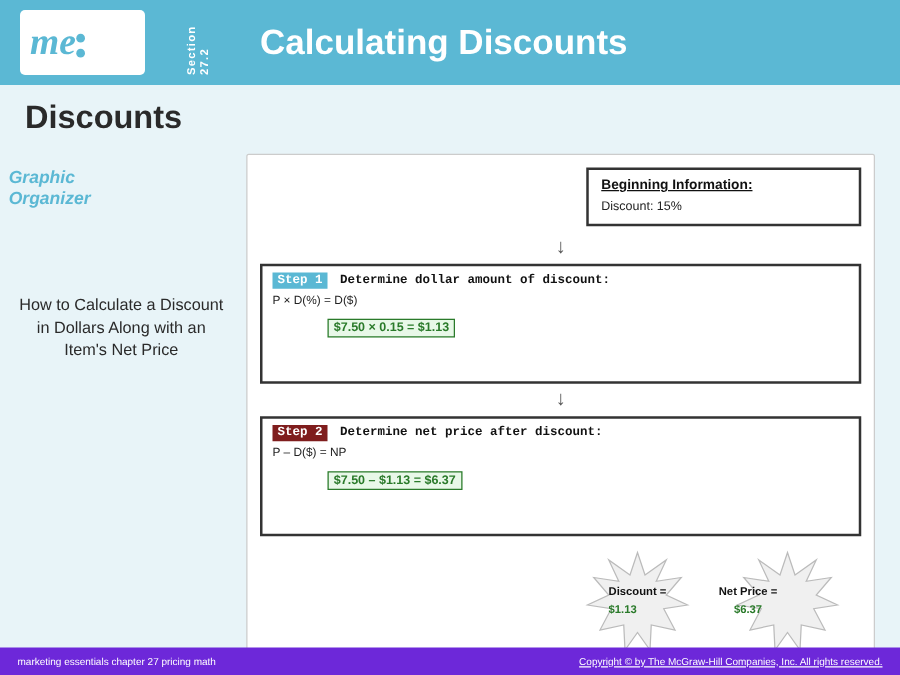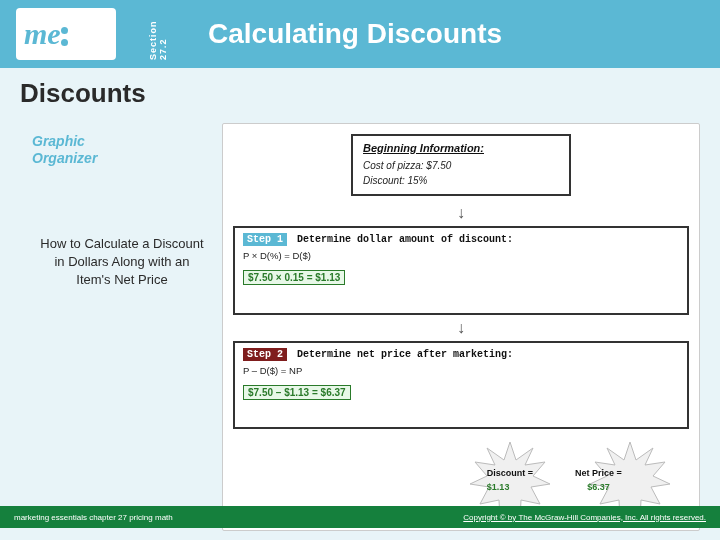--- a/index.html
+++ b/index.html
@@ -85,21 +85,21 @@
     .page-title {
       font-size: 26px;
       font-weight: bold;
       color: #2a2a2a;
     }
 
     
     .main-content {
       display: flex;
       flex-direction: row;
-      padding: 8px 20px 4px 32px;
+      padding: 8px 20px 4px 7px;
       gap: 10px;
       height: 420px;
     }
 
     
     .left-panel {
       display: flex;
       flex-direction: column;
       align-items: flex-start;
       gap: 8px;
@@ -177,42 +177,43 @@
       line-height: 1.5;
     }
     .step-result {
       font-size: 10px;
       font-weight: bold;
       color: #2a7a2a;
       background: #e8f8e8;
       padding: 1px 4px;
       border: 1px solid #2a7a2a;
       display: inline-block;
+      margin-left: 44px;
     }
 
     
     .badge-area {
       display: flex;
       flex-direction: row;
       gap: 10px;
       justify-content: flex-end;
       margin-top: 6px;
       padding-right: 4px;
     }
 
     
     .footer {
-      background: #15803d;
+      background: #6d28d9;
       height: 22px;
       display: flex;
       align-items: center;
       justify-content: space-between;
       padding: 0 14px;
       position: absolute;
-      bottom: 12px;
+      bottom: 0;
       left: 0;
       right: 0;
     }
     .footer-left {
       font-size: 8px;
       color: white;
     }
     .footer-right {
       font-size: 8px;
       color: white;
@@ -263,45 +264,44 @@
     <div class="graphic-organizer-label">
       Graphic<br>Organizer
     </div>
     <div class="how-to-text">How to Calculate a Discount in Dollars Along with an Item's Net Price</div>
   </div>
 
   <div class="right-panel">
 
     <div class="diagram-wrapper">
 
-      <div style="display:flex;justify-content:center;font-style:italic;">
+      <div style="display:flex;justify-content:flex-end;">
         <div class="beginning-info">
           <div class="beginning-info-title">Beginning Information:</div>
-          <div class="beginning-info-line">Cost of pizza: $7.50</div>
           <div class="beginning-info-line">Discount: 15%</div>
         </div>
       </div>
 
       <div class="arrow-down">↓</div>
 
       <div class="step-box">
         <div class="step-header">
           <span style="background:#5bb8d4;color:white;padding:1px 4px;margin-right:4px;">Step 1</span>
           <span>Determine dollar amount of discount:</span>
         </div>
         <div class="step-formula">P × D(%) = D($)</div>
         <div class="step-result">$7.50 × 0.15 = $1.13</div>
       </div>
 
       <div class="arrow-down">↓</div>
 
       <div class="step-box">
         <div class="step-header">
           <span style="background:#7f1d1d;color:white;padding:1px 4px;margin-right:4px;">Step 2</span>
-          <span>Determine net price after marketing:</span>
+          <span>Determine net price after discount:</span>
         </div>
         <div class="step-formula">P – D($) = NP</div>
         <div class="step-result">$7.50 – $1.13 = $6.37</div>
       </div>
 
       <div class="badge-area">
         <div style="position:relative;display:inline-flex;align-items:center;justify-content:center;">
           <svg width="110" height="80" viewBox="0 0 110 80">
             <polygon points="55,2 61,20 78,8 70,25 90,22 78,36 95,44 76,47 85,64 66,60 65,80 55,66 45,80 44,60 25,64 34,47 15,44 32,36 20,22 40,25 32,8 49,20" fill="#f0f0f0" stroke="#bbb" stroke-width="1"></polygon>
           </svg>

